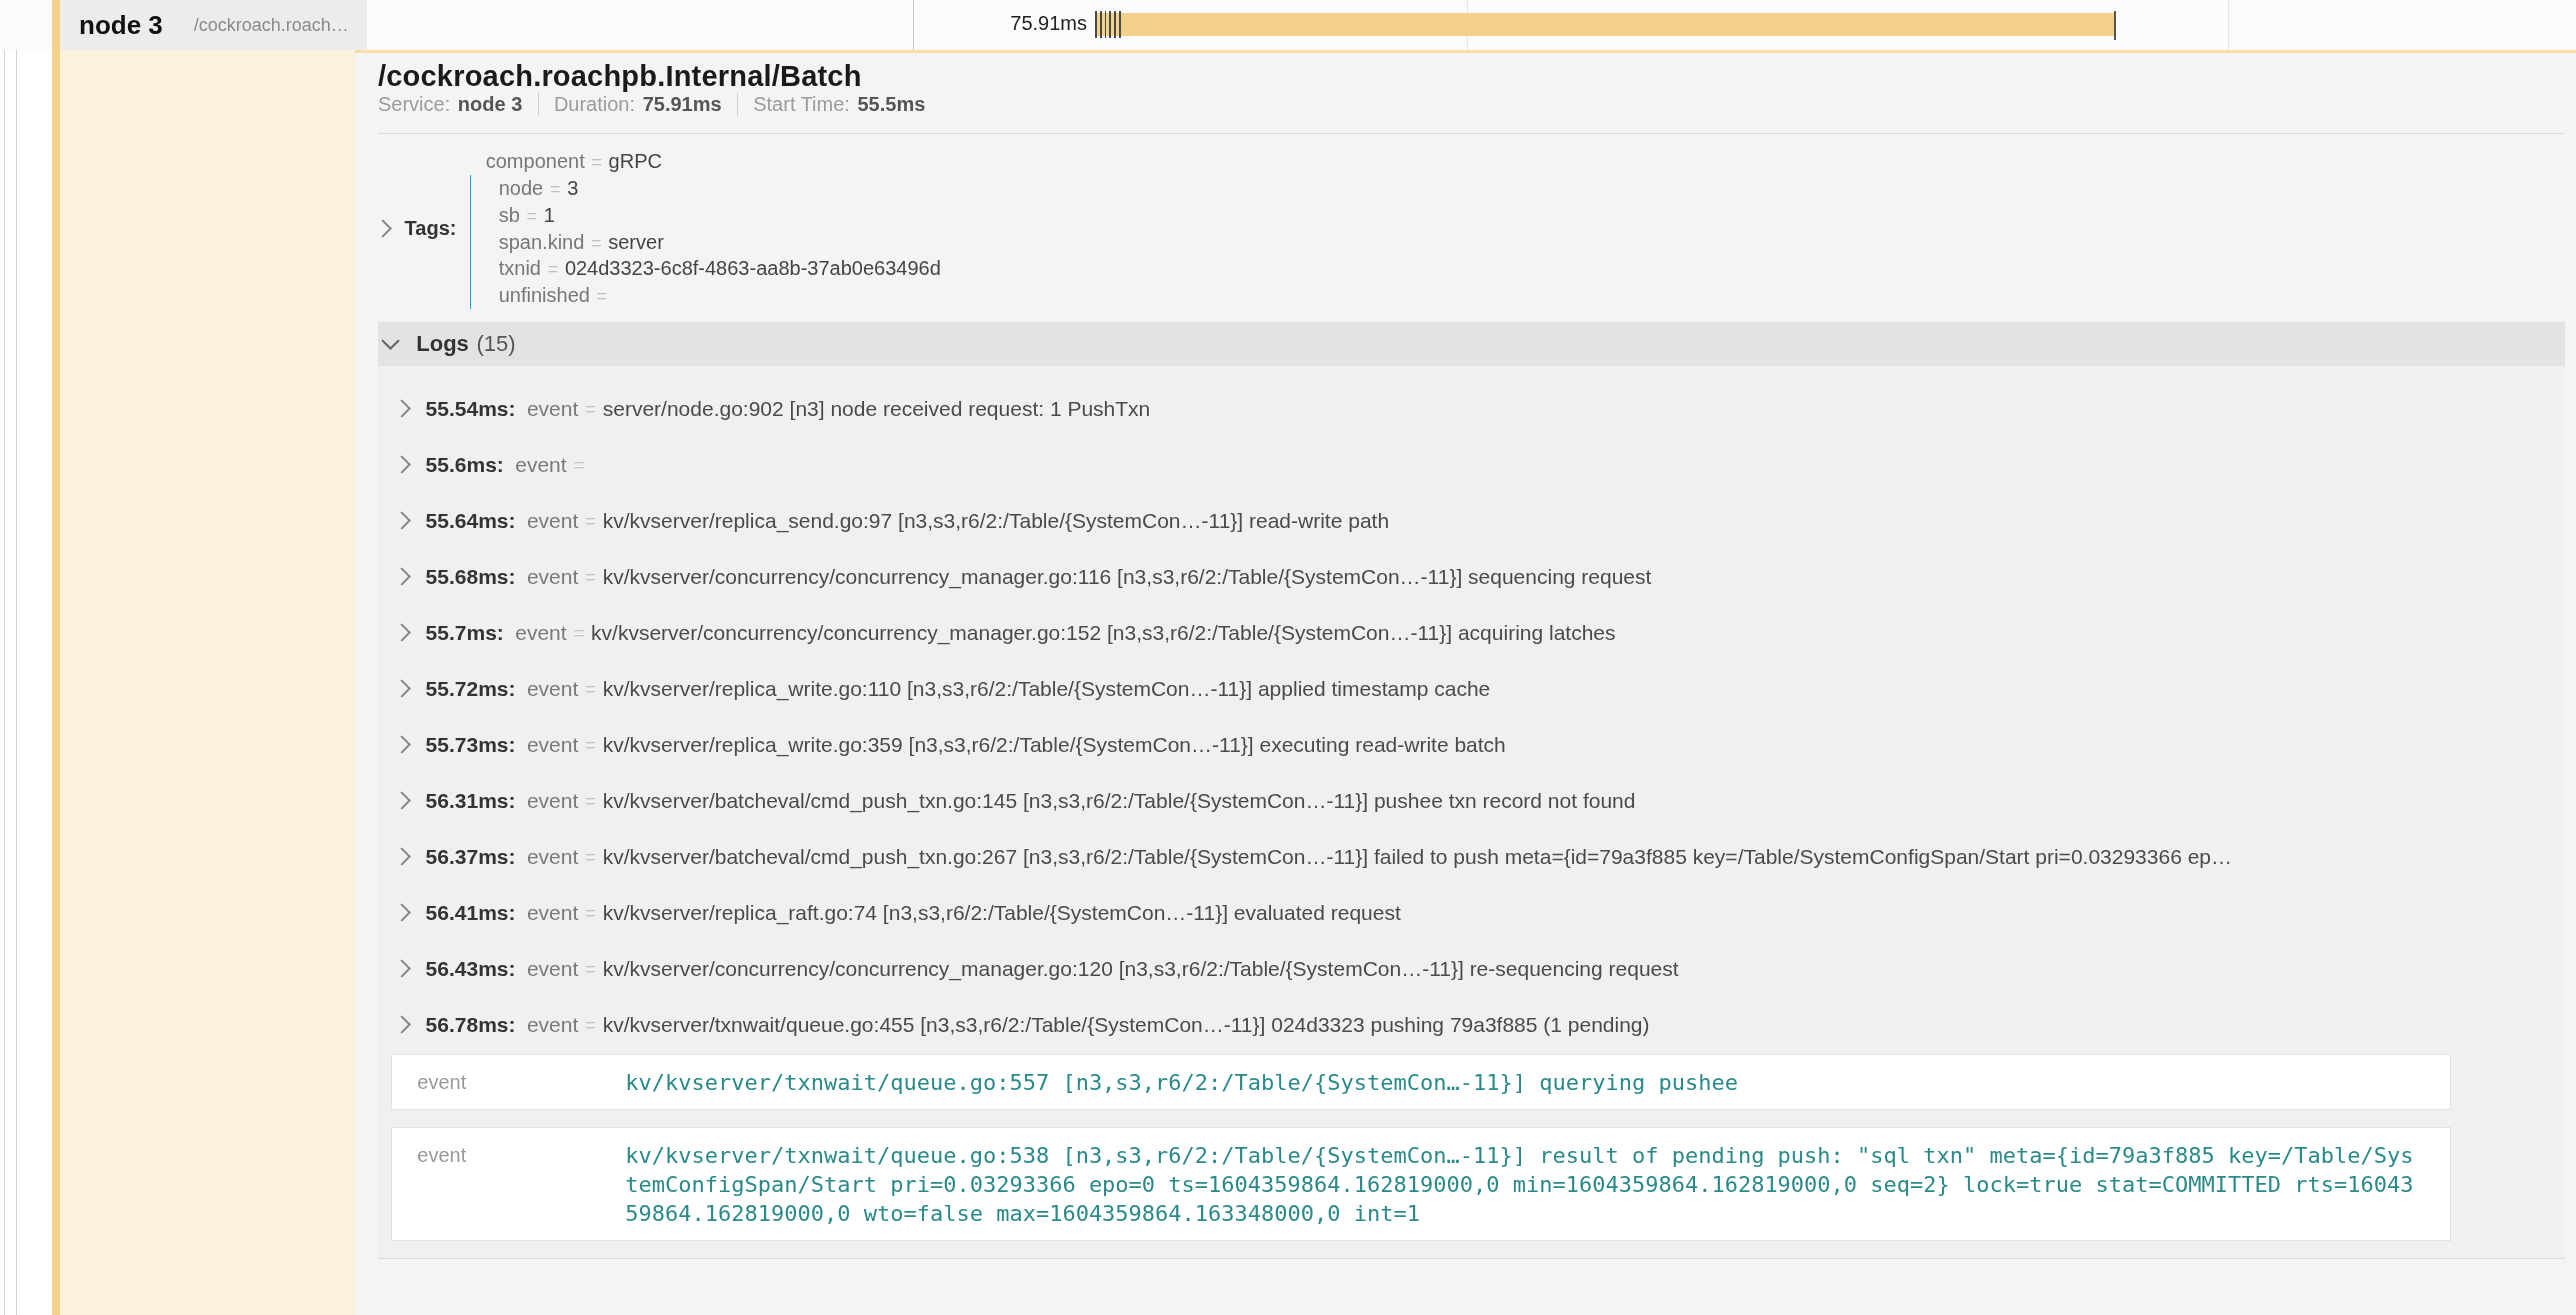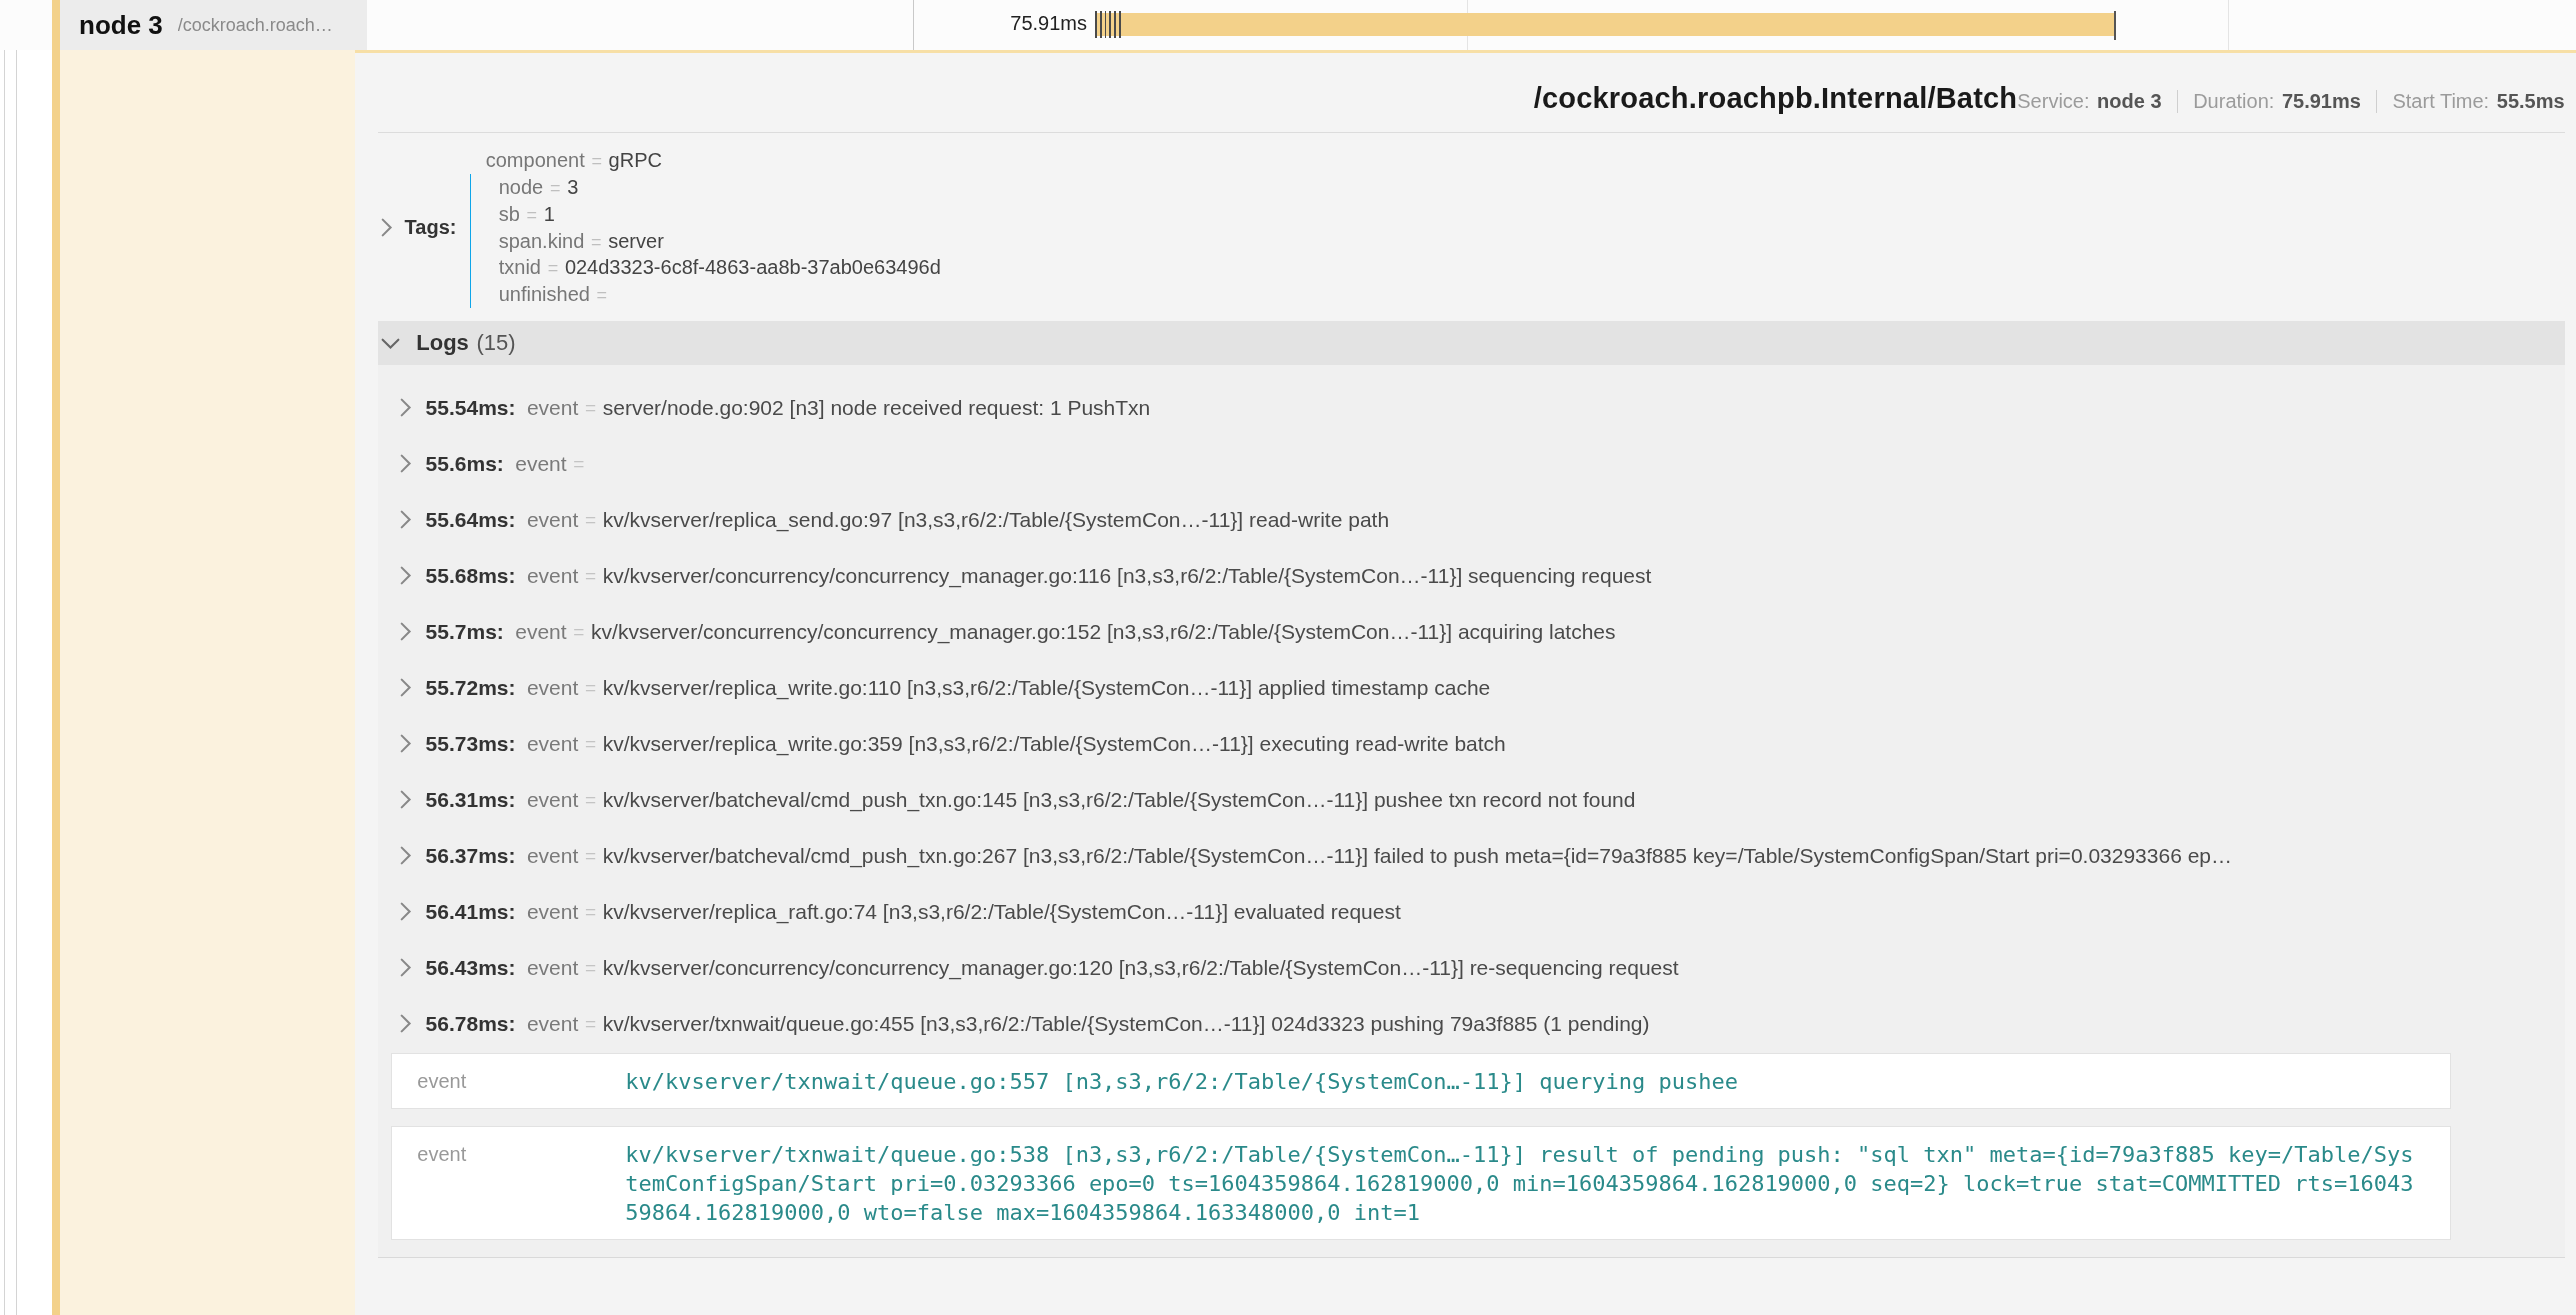--- a/index.html
+++ b/index.html
@@ -17,21 +17,21 @@
   .collapse-chevron { position:absolute; left:21px; top:15.3px; }
 
   
   .top-row { position:absolute; left:0; top:0; width:2576px; height:50px; background:#fcfcfc; }
   .span-tab {
     position:absolute; left:52px; top:0; width:315px; height:50px;
     background:#ececec; display:flex; align-items:center; cursor:pointer;
   }
   .span-tab .bar-accent { position:absolute; left:0; top:0; bottom:0; width:7.6px; }
   .span-tab .svc { font-size:26px; font-weight:bold; color:#111; margin-left:27px; white-space:nowrap; }
-  .span-tab .op  { font-size:18px; color:#8a8a8a; margin-left:15px; white-space:nowrap; overflow:hidden; }
+  .span-tab .op  { font-size:18px; color:#8a8a8a; margin-left:31px; white-space:nowrap; overflow:hidden; }
   .col-divider { position:absolute; left:913px; top:0; height:50px; width:1px; background:#c9c9c9; }
   .grid-line   { position:absolute; top:0; height:50px; width:1px; background:#e4e4e4; }
   .dur-label {
     position:absolute; left:944px; top:12.4px; width:143px; text-align:right;
     font-size:20px; color:#222; white-space:nowrap;
   }
   .span-bar { position:absolute; left:1097px; top:13.3px; width:1018px; height:23px; }
   .tick-cluster {
     position:absolute; left:1095px; top:11.4px; width:26px; height:27px;
     background:repeating-linear-gradient(90deg,#4a4a4a 0 1.9px,transparent 1.9px 4.8px);
@@ -41,21 +41,21 @@
   
   .accent-vbar { position:absolute; left:52px; top:2.9px; bottom:0; width:7.6px; }
   .cream-col { position:absolute; left:60px; top:50px; width:295px; bottom:0; }
 
   
   .detail-panel {
     position:absolute; left:355px; top:50px; right:0; bottom:0;
     background:#f4f4f4; border-top:3.8px solid #f7dfa6;
     padding:0 11.4px 0 23px;
   }
-  .title-row { display:flex; justify-content:flex-end; align-items:baseline; padding-top:29px; }
+  .title-row { display:flex; justify-content:flex-start; align-items:baseline; padding-top:7px;flex-direction:column; }
   .span-title { font-size:29px; font-weight:bold; color:#1a1a1a; letter-spacing:0.2px; }
   .meta { display:flex; align-items:baseline; font-size:20px; color:#9b9b9b; white-space:nowrap; }
   .meta .m-item { display:flex; align-items:baseline; }
   .meta .m-item + .m-item { border-left:1px solid #cfcfcf; margin-left:15.3px; padding-left:15.3px; }
   .meta .m-val { color:#555; font-weight:bold; margin-left:7.6px; }
   .title-divider { border-bottom:1px solid #dcdcdc; margin-top:17px; }
 
   
   .tags-row { display:flex; align-items:center; padding:14.3px 0 13.3px 1.9px; font-size:20px; }
   .tags-toggle { display:flex; align-items:center; cursor:pointer; }

